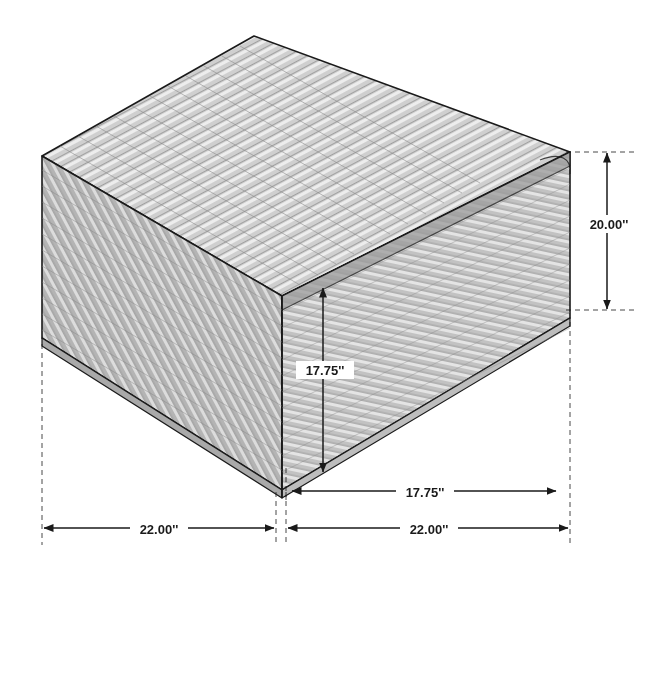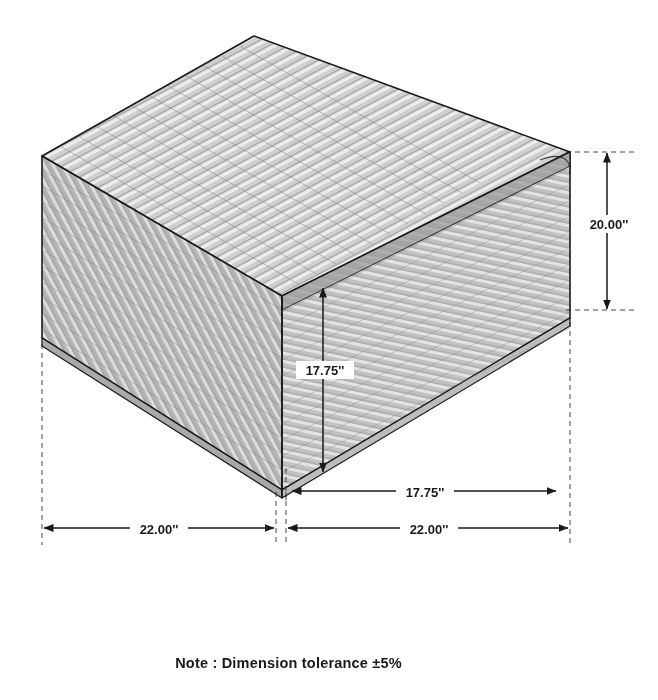--- a/index.html
+++ b/index.html
@@ -178,14 +178,13 @@
       <text class="dimtext" x="425" y="497" text-anchor="middle">17.75''</text>
 
       <rect x="130" y="520" width="58" height="18" fill="#ffffff"></rect>
       <text class="dimtext" x="159" y="534" text-anchor="middle">22.00''</text>
 
       <rect x="400" y="520" width="58" height="18" fill="#ffffff"></rect>
       <text class="dimtext" x="429" y="534" text-anchor="middle">22.00''</text>
     </g>
   </svg>
 
-  <div class="note">Note : Dimension tolerance ±5%</div>
 </div>
 
 </body></html>

